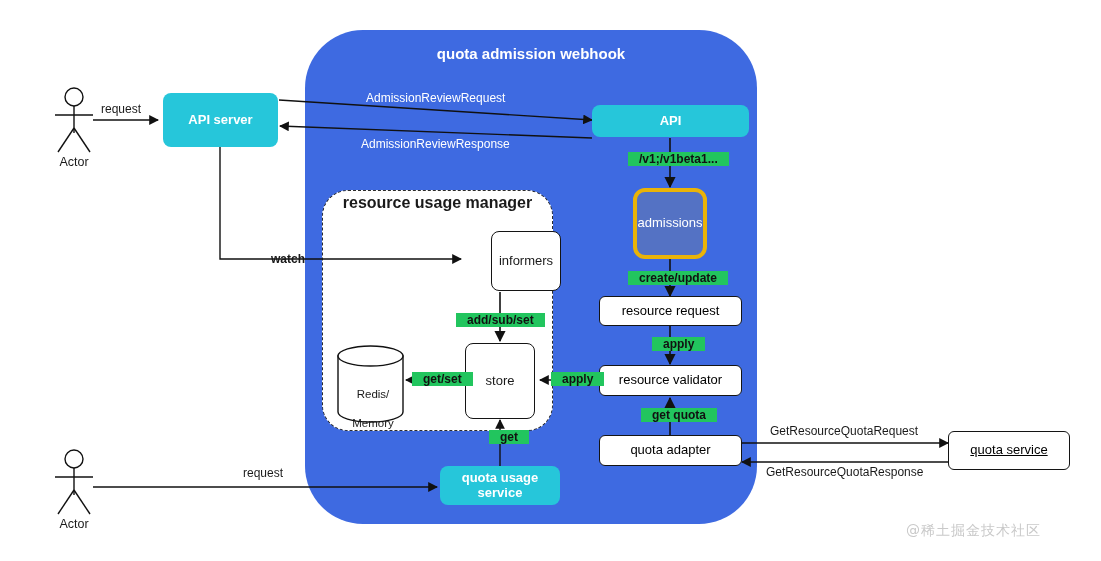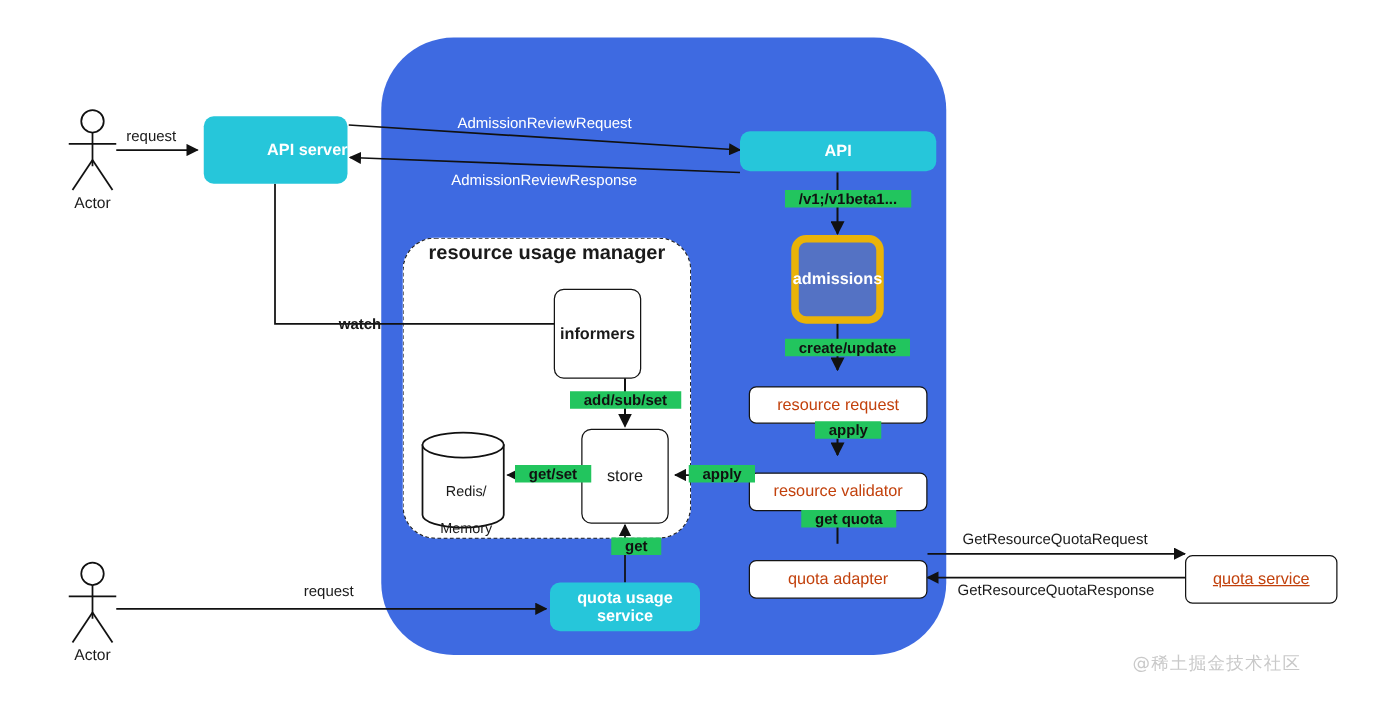--- a/index.html
+++ b/index.html
@@ -44,33 +44,32 @@
   .white-box {
     background: #ffffff;
     color: #1a1a1a;
     font-size: 13px;
     border: 1.4px solid #141414;
     border-radius: 8px;
   }
 
   .white-box-sharp {
     background: #ffffff;
-    color: #c2410c;
+    color: #000000;
     font-size: 13px;
     border: 1.4px solid #141414;
     border-radius: 6px;
-    margin-top: 13px;
   }
 
   .admissions-box {
     background: #5472c4;
     color: #ffffff;
-    font-weight: bold;
+    font-weight: normal;
     font-size: 13px;
-    border: 6px solid #eab308;
+    border: 4px solid #eab308;
     border-radius: 12px;
   }
 
   
   #webhook-container {
     position: absolute;
     left: 305px;
     top: 30px;
     width: 452px;
     height: 494px;
@@ -162,20 +161,21 @@
     font-family: "DejaVu Sans", sans-serif;
     letter-spacing: 1px;
   }
 </style>
 </head>
 <body>
 
 <div id="canvas">
 
   <div id="webhook-container"></div>
+  <div id="webhook-title">quota admission webhook</div>
 
   <div id="rum-group"></div>
   <div id="rum-title">resource usage manager</div>
 
   <svg id="svg-layer" viewBox="0 0 1101 561">
     <defs>
       <marker id="arrow" viewBox="0 0 10 10" refX="9" refY="5" markerWidth="7" markerHeight="7" orient="auto-start-reverse">
         <path d="M 0 0 L 10 5 L 0 10 z" fill="#111111"></path>
       </marker>
     </defs>
@@ -225,21 +225,21 @@
     <line x1="500" y1="466" x2="500" y2="420" stroke="#111111" stroke-width="1.4" marker-end="url(#arrow)"></line>
 
     <line x1="93" y1="487" x2="437" y2="487" stroke="#111111" stroke-width="1.4" marker-end="url(#arrow)"></line>
 
     <g stroke="#111111" stroke-width="1.4" fill="#ffffff">
       <path d="M 338 356 L 338 412 A 32.5 10 0 0 0 403 412 L 403 356 Z"></path>
       <ellipse cx="370.5" cy="356" rx="32.5" ry="10"></ellipse>
     </g>
   </svg>
 
-  <div class="node teal-box" style="left:163px; top:93px; width:115px; height:54px;justify-content:flex-end;">
+  <div class="node teal-box" style="left:163px; top:93px; width:115px; height:54px;">
     <span>API server</span>
   </div>
 
   <div class="node teal-box" style="left:592px; top:105px; width:157px; height:32px;">
     <span>API</span>
   </div>
 
   <div class="node admissions-box" style="left:633px; top:188px; width:74px; height:71px;">
     <span>admissions</span>
   </div>
@@ -258,21 +258,21 @@
 
   <div class="node white-box-sharp" style="left:948px; top:431px; width:122px; height:39px;text-decoration:underline;">
     <span>quota service</span>
   </div>
 
   <div class="node teal-box" style="left:440px; top:466px; width:120px; height:39px; flex-direction:column;">
     <span>quota usage</span>
     <span>service</span>
   </div>
 
-  <div class="node white-box" style="left:443px; top:231px; width:70px; height:72px;font-weight:bold;">
+  <div class="node white-box" style="left:491px; top:231px; width:70px; height:60px;">
     <span>informers</span>
   </div>
 
   <div class="node white-box" style="left:465px; top:343px; width:70px; height:76px;">
     <span>store</span>
   </div>
 
   <div id="redis-label">
     <span>Redis/</span><br>
     <span>Memory</span>

